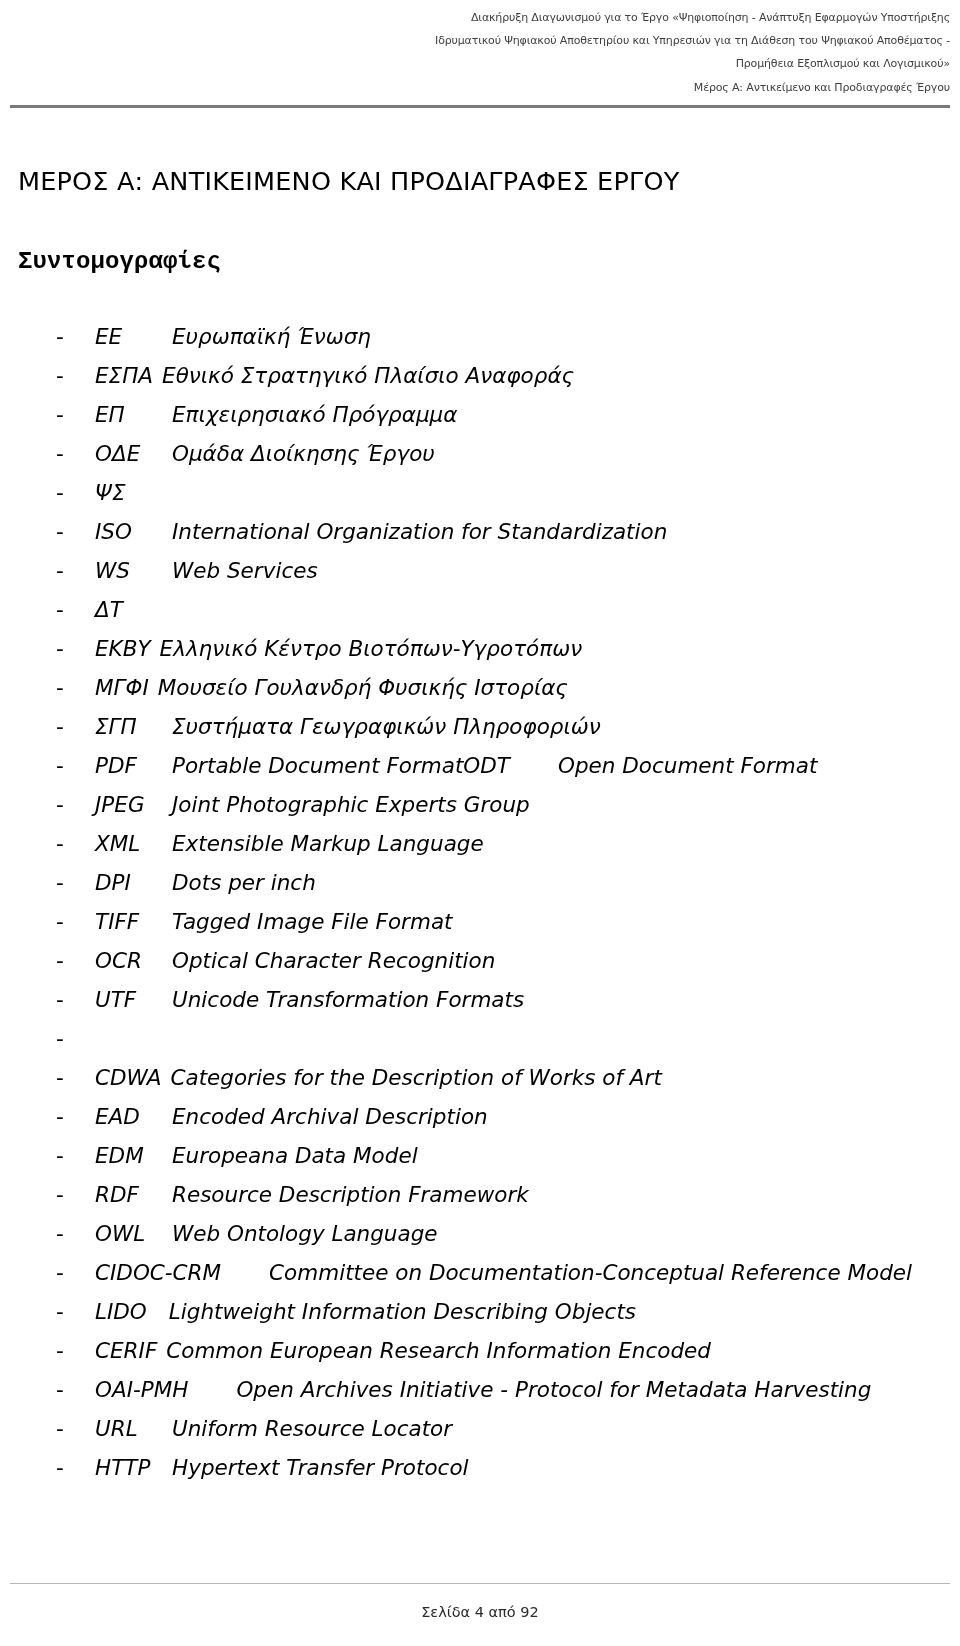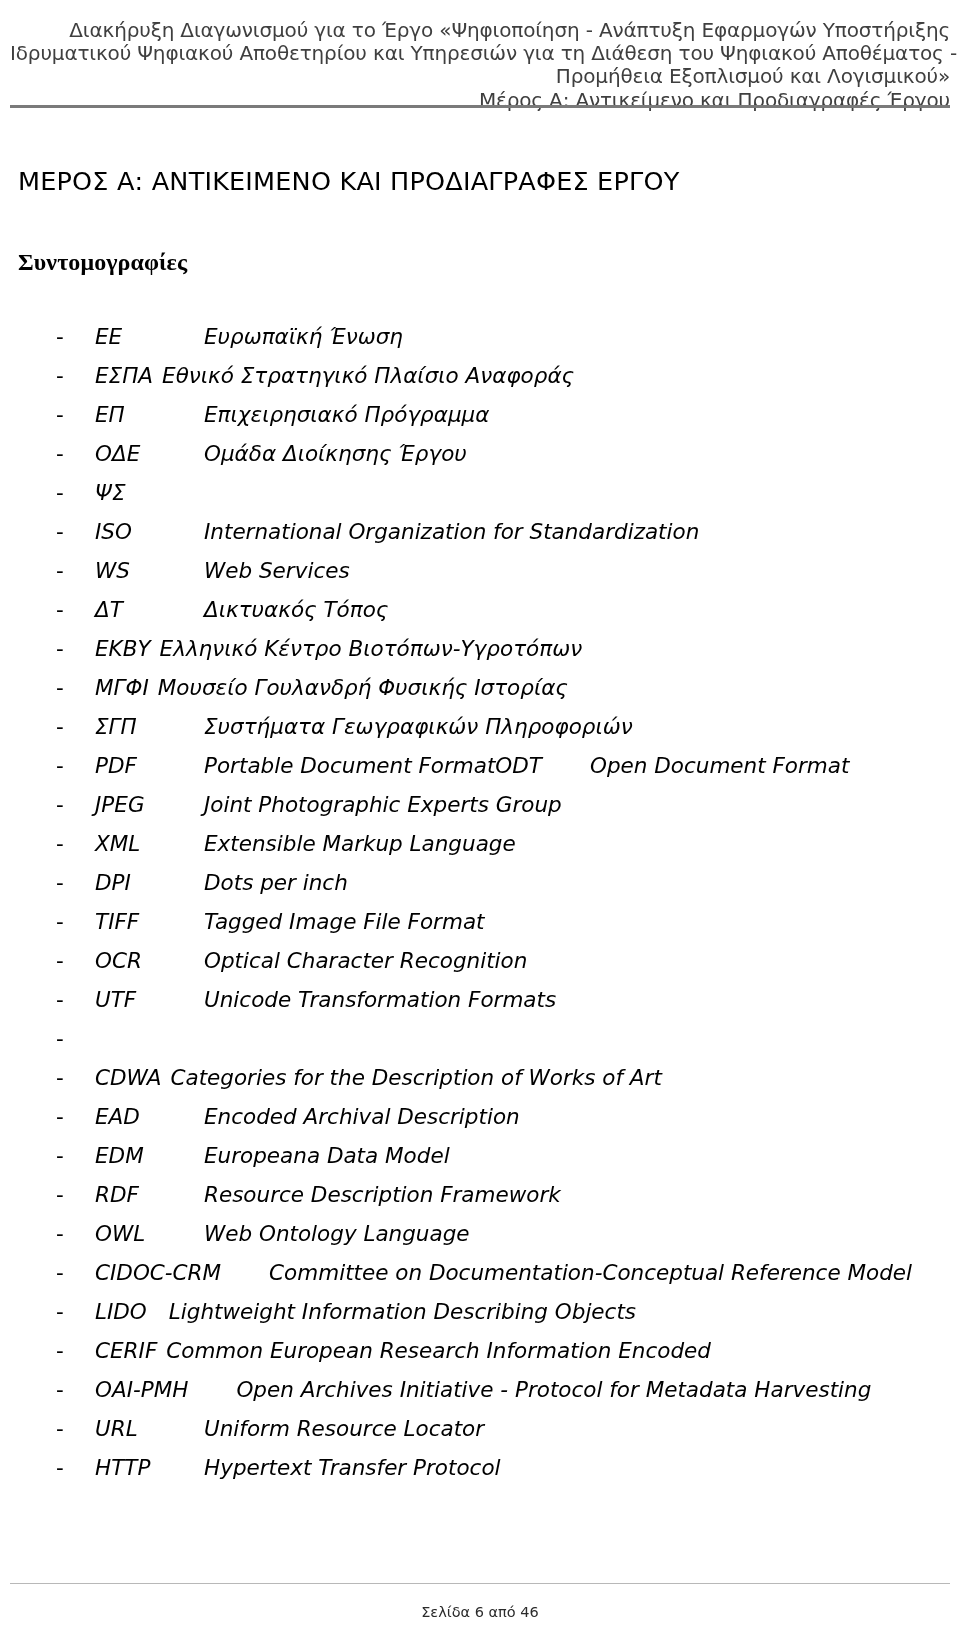--- a/index.html
+++ b/index.html
@@ -26,24 +26,23 @@
   
   .page-header {
     position: absolute;
     left: 10px;
     top: 0;
     width: 940px;
     padding-top: 6px;
     text-align: right;
     color: #3f3f3f;
     font-family: "DejaVu Sans", sans-serif;
-    font-size: 20px;
+    font-size: 11px;
     line-height: 23.2px;
     letter-spacing: -0.15px;
-    margin-top: 13px;
   }
   .page-header .hline {
     display: block;
     white-space: nowrap;
   }
   .header-rule {
     position: absolute;
     left: 10px;
     top: 105px;
     width: 940px;
@@ -62,21 +61,21 @@
     margin: 45px 0 0 0;
     font-family: "DejaVu Sans", sans-serif;
     font-size: 25.5px;
     font-weight: normal;
     line-height: 32px;
     letter-spacing: 0.2px;
     color: #000;
   }
   h2.section-title {
     margin: 50px 0 0 0;
-    font-family: Liberation Serif, serif;
+    font-family: Liberation Mono, monospace;
     font-size: 24px;
     font-weight: bold;
     line-height: 30px;
     letter-spacing: 0.1px;
     color: #000;
   }
 
   
   ul.abbr-list {
     list-style: none;
@@ -106,21 +105,21 @@
     left: 77px;
     top: 0;
     font-style: italic;
   }
   .abbr-val {
     position: absolute;
     top: 0;
     font-style: italic;
   }
   
-  .abbr-row .abbr-val { left: 154px; margin-left: 32px; }
+  .abbr-row .abbr-val { left: 154px; }
   .abbr-row.wide .abbr-key { position: static; }
   .abbr-row.wide .inline-wrap {
     position: absolute;
     left: 77px;
     top: 0;
     white-space: pre;
   }
   .gap-wide { display: inline-block; width: 48px; }
   .gap-med  { display: inline-block; width: 22px; }
   .gap-sm   { display: inline-block; width: 9px; }
@@ -192,21 +191,20 @@
           <span class="abbr-val">International Organization for Standardization</span>
         </li>
         <li class="abbr-row">
           <span class="abbr-dash">-</span>
           <span class="abbr-key">WS</span>
           <span class="abbr-val">Web Services</span>
         </li>
         <li class="abbr-row">
           <span class="abbr-dash">-</span>
           <span class="abbr-key">ΔΤ</span>
-          <span class="abbr-val">Δικτυακός Τόπος</span>
         </li>
         <li class="abbr-row wide">
           <span class="abbr-dash">-</span>
           <span class="inline-wrap"><span class="abbr-key">ΕΚΒΥ</span><span class="gap-sm"></span><span>Ελληνικό Κέντρο Βιοτόπων-Υγροτόπων</span></span>
         </li>
         <li class="abbr-row wide">
           <span class="abbr-dash">-</span>
           <span class="inline-wrap"><span class="abbr-key">ΜΓΦΙ</span><span class="gap-sm"></span><span>Μουσείο Γουλανδρή Φυσικής Ιστορίας</span></span>
         </li>
         <li class="abbr-row">
@@ -300,16 +298,16 @@
         <li class="abbr-row">
           <span class="abbr-dash">-</span>
           <span class="abbr-key">HTTP</span>
           <span class="abbr-val">Hypertext Transfer Protocol</span>
         </li>
       </ul>
   </div>
 
   <div class="footer-rule"></div>
   <div class="page-footer">
-    <span>Σελίδα 6 από 46</span>
+    <span>Σελίδα 4 από 92</span>
   </div>
 
 </div>
 
 </body></html>

